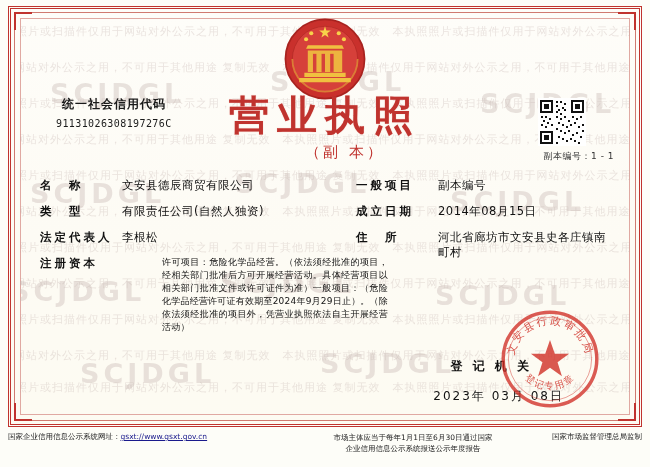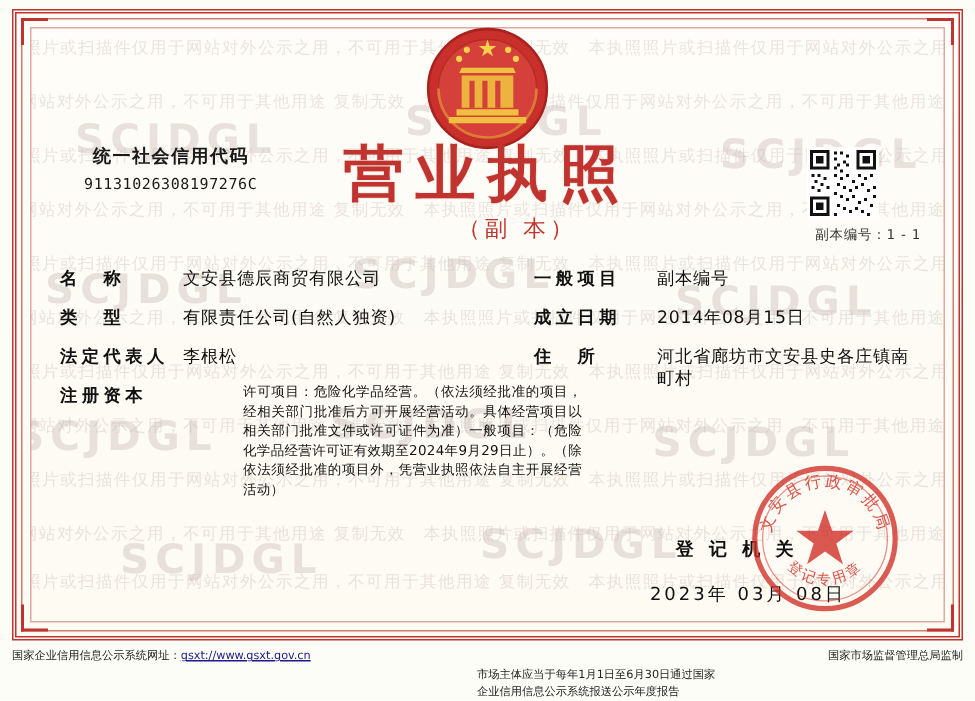--- a/index.html
+++ b/index.html
@@ -260,22 +260,23 @@
     top: 2px;
     width: 210px;
   }
   .footer-left .url {
     color: #1a1a8c;
     text-decoration: underline;
   }
   .footer-center {
     position: absolute;
     left: 318px;
-    top: 15px;
+    top: 3px;
     width: 190px;
+    text-align: center;
   }
   .footer-right {
     position: absolute;
     right: 8px;
     top: 2px;
     text-align: right;
     width: 150px;
   }
 </style>
 </head>

